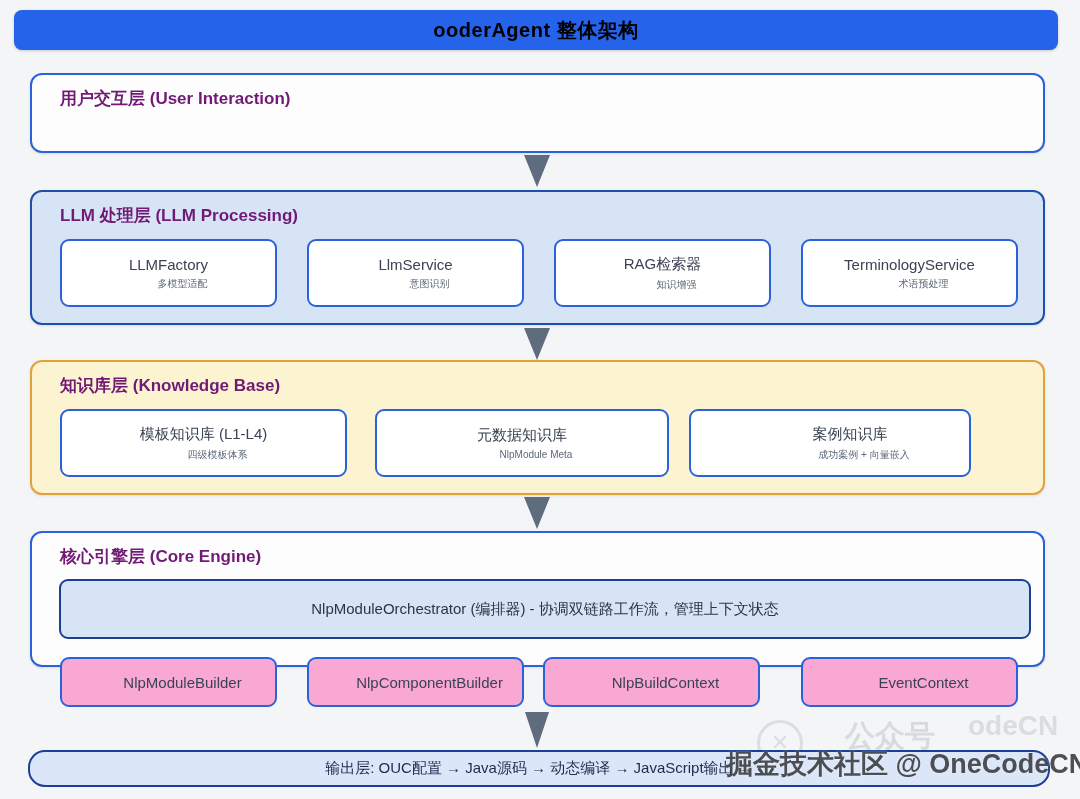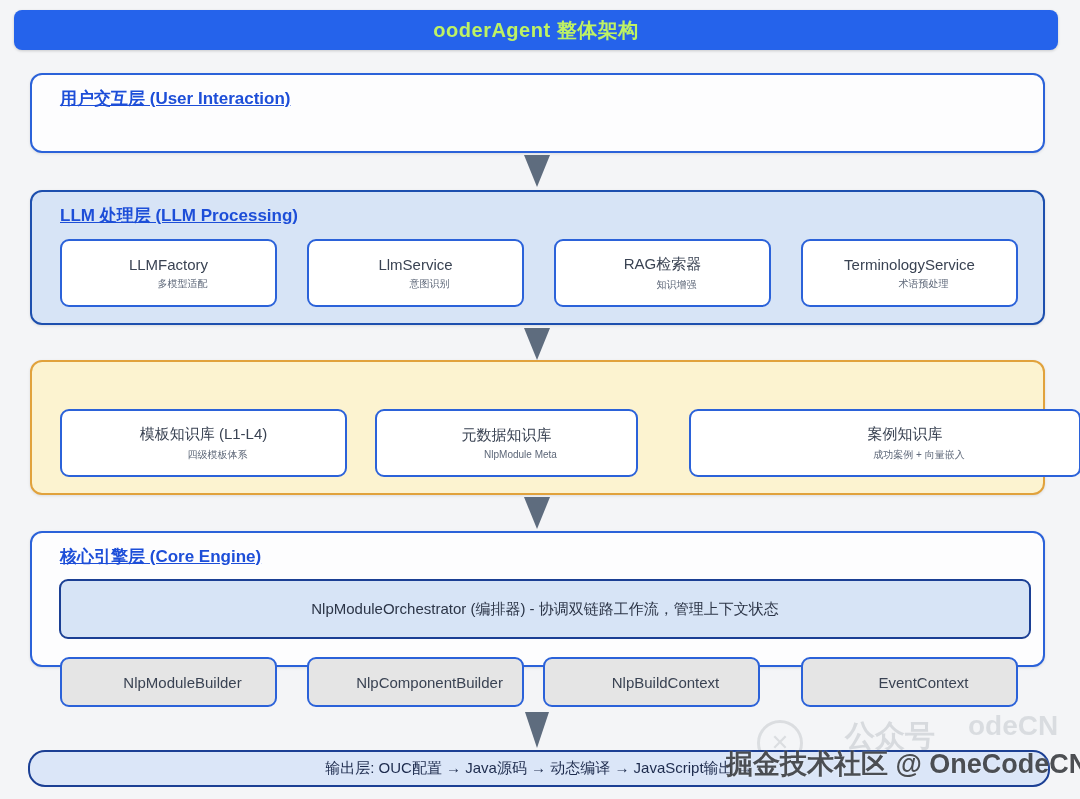--- a/index.html
+++ b/index.html
@@ -11,30 +11,30 @@
     overflow: hidden;
   }
 
   
   .title-bar {
     position: absolute; left: 14px; top: 10px; width: 1044px; height: 40px;
     background: #2563eb; border-radius: 8px;
     display: flex; align-items: center; justify-content: center;
     box-shadow: 0 1px 3px rgba(0,0,0,.18);
   }
-  .title-bar span { color: #bef264; font-size: 20px; font-weight: bold; letter-spacing: .5px; }
+  .title-bar span { color: #000000; font-size: 20px; font-weight: bold; letter-spacing: .5px; }
 
   
   .layer {
     position: absolute; left: 30px; width: 1015px; border-radius: 12px;
     box-shadow: 0 1px 3px rgba(0,0,0,.10);
   }
   .layer-title {
     position: absolute; left: 28px; top: 12px;
-    font-size: 17px; font-weight: bold; color: #1d4ed8; text-decoration: underline;
+    font-size: 17px; font-weight: bold; color: #701a75;
   }
 
   
   .layer-ui { top: 73px; height: 80px; background: #fdfdfe; border: 2.5px solid #2b62d9; }
   .flow-text { position: absolute; left: 28px; top: 44px; font-size: 15px; color: #3c4a66; }
 
   
   .layer-llm { top: 190px; height: 135px; background: #d7e4f6; border: 2.5px solid #1d4fae; }
 
   
@@ -58,26 +58,26 @@
   }
   .mini-name { font-size: 15px; color: #3a4353; }
   .mini-desc { font-size: 10px; color: #5d6778; margin-left: 28px; }
 
   .llm-b1 { left: 28px;  width: 217px; }
   .llm-b2 { left: 275px; width: 217px; justify-content: center; }
   .llm-b3 { left: 522px; width: 217px; }
   .llm-b4 { left: 769px; width: 217px; }
 
   .kb-b1 { left: 28px;  width: 287px; }
-  .kb-b2 { left: 343px; width: 263px; }
-  .kb-b3 { left: 657px; width: 392px; padding-left: 40px; }
+  .kb-b2 { left: 343px; width: 294px; }
+  .kb-b3 { left: 657px; width: 282px; padding-left: 40px; }
 
   .builder-box {
     position: absolute; top: 124px; height: 50px; width: 217px;
-    background: #e5e5e5; border: 2px solid #2b62d9; border-radius: 9px;
+    background: #f9a8d4; border: 2px solid #2b62d9; border-radius: 9px;
     display: flex; align-items: center; justify-content: center;
     font-size: 15px; color: #3a4353; z-index: 2; padding-left: 28px;
   }
   .cb-1 { left: 28px; } .cb-2 { left: 275px; } .cb-3 { left: 511px; } .cb-4 { left: 769px; }
 
   
   .arrow {
     position: absolute; left: 524px; width: 26px; height: 32px;
     background: #5e6c7e; clip-path: polygon(0 0, 100% 0, 50% 100%);
   }
@@ -145,20 +145,21 @@
   </div>
   <div class="mini-box llm-b4">
     <div class="mini-name">TerminologyService</div>
     <div class="mini-desc">术语预处理</div>
   </div>
 </div>
 
 <div class="arrow arrow-2"></div>
 
 <div class="layer layer-kb">
+  <div class="layer-title">知识库层 (Knowledge Base)</div>
   <div class="mini-box kb-b1">
     <div class="mini-name">模板知识库 (L1-L4)</div>
     <div class="mini-desc">四级模板体系</div>
   </div>
   <div class="mini-box kb-b2">
     <div class="mini-name">元数据知识库</div>
     <div class="mini-desc">NlpModule Meta</div>
   </div>
   <div class="mini-box kb-b3">
     <div class="mini-name">案例知识库</div>

